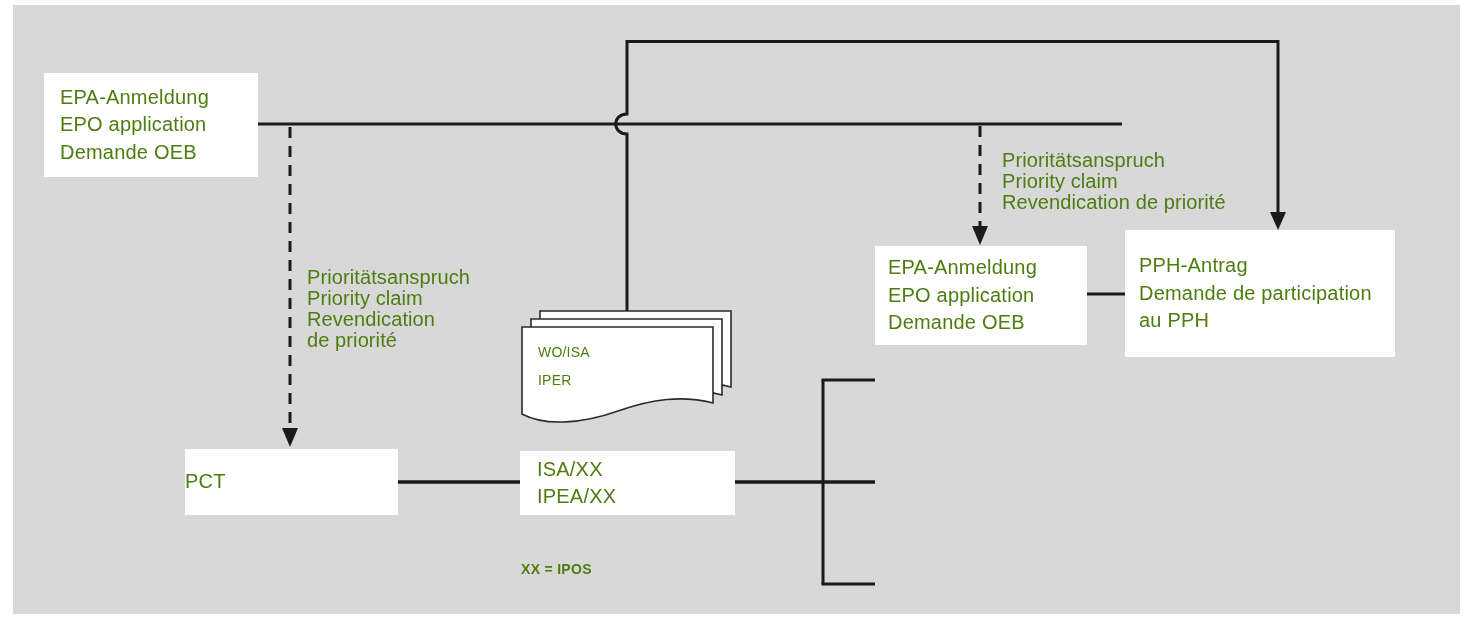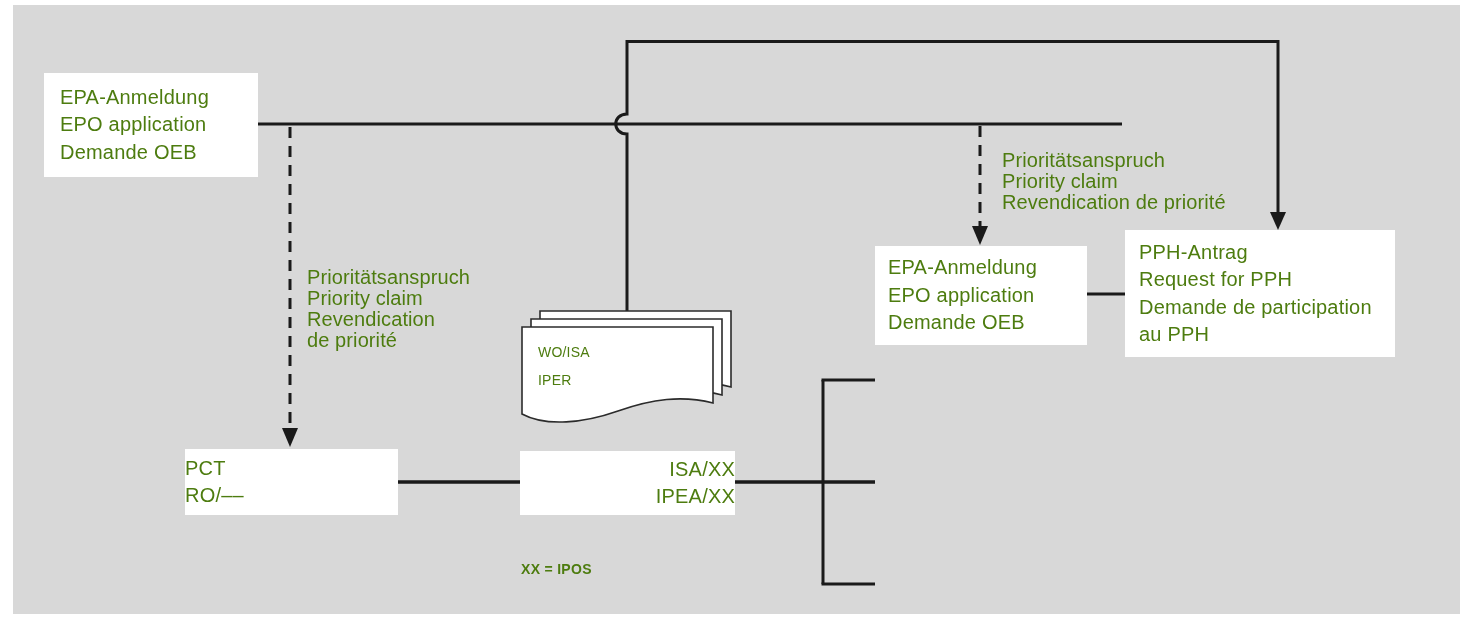--- a/index.html
+++ b/index.html
@@ -59,37 +59,35 @@
   </svg>
 
   <div class="box" style="left:44px;top:73px;width:214px;height:104px;padding-left:16px;">
     <div>EPA-Anmeldung</div>
     <div>EPO application</div>
     <div>Demande OEB</div>
   </div>
 
   <div class="box" style="left:185px;top:449px;width:213px;height:66px;">
     <div>PCT</div>
-    <div>RO/––</div>
   </div>
 
-  <div class="box" style="left:520px;top:451px;width:215px;height:64px;padding-left:17px;align-items:flex-end;">
+  <div class="box" style="left:520px;top:451px;width:215px;height:64px;padding-left:17px;">
     <div>ISA/XX</div>
     <div>IPEA/XX</div>
   </div>
 
   <div class="box" style="left:875px;top:246px;width:212px;height:99px;padding-left:13px;">
     <div>EPA-Anmeldung</div>
     <div>EPO application</div>
     <div>Demande OEB</div>
   </div>
 
   <div class="box" style="left:1125px;top:230px;width:270px;height:127px;padding-left:14px;">
     <div>PPH-Antrag</div>
-    <div>Request for PPH</div>
     <div>Demande de participation</div>
     <div>au PPH</div>
   </div>
 
   <div class="sheet-text" style="left:538px;top:338px;">
     <div>WO/ISA</div>
     <div>IPER</div>
   </div>
 
   <div class="note" style="left:307px;top:267px;">

